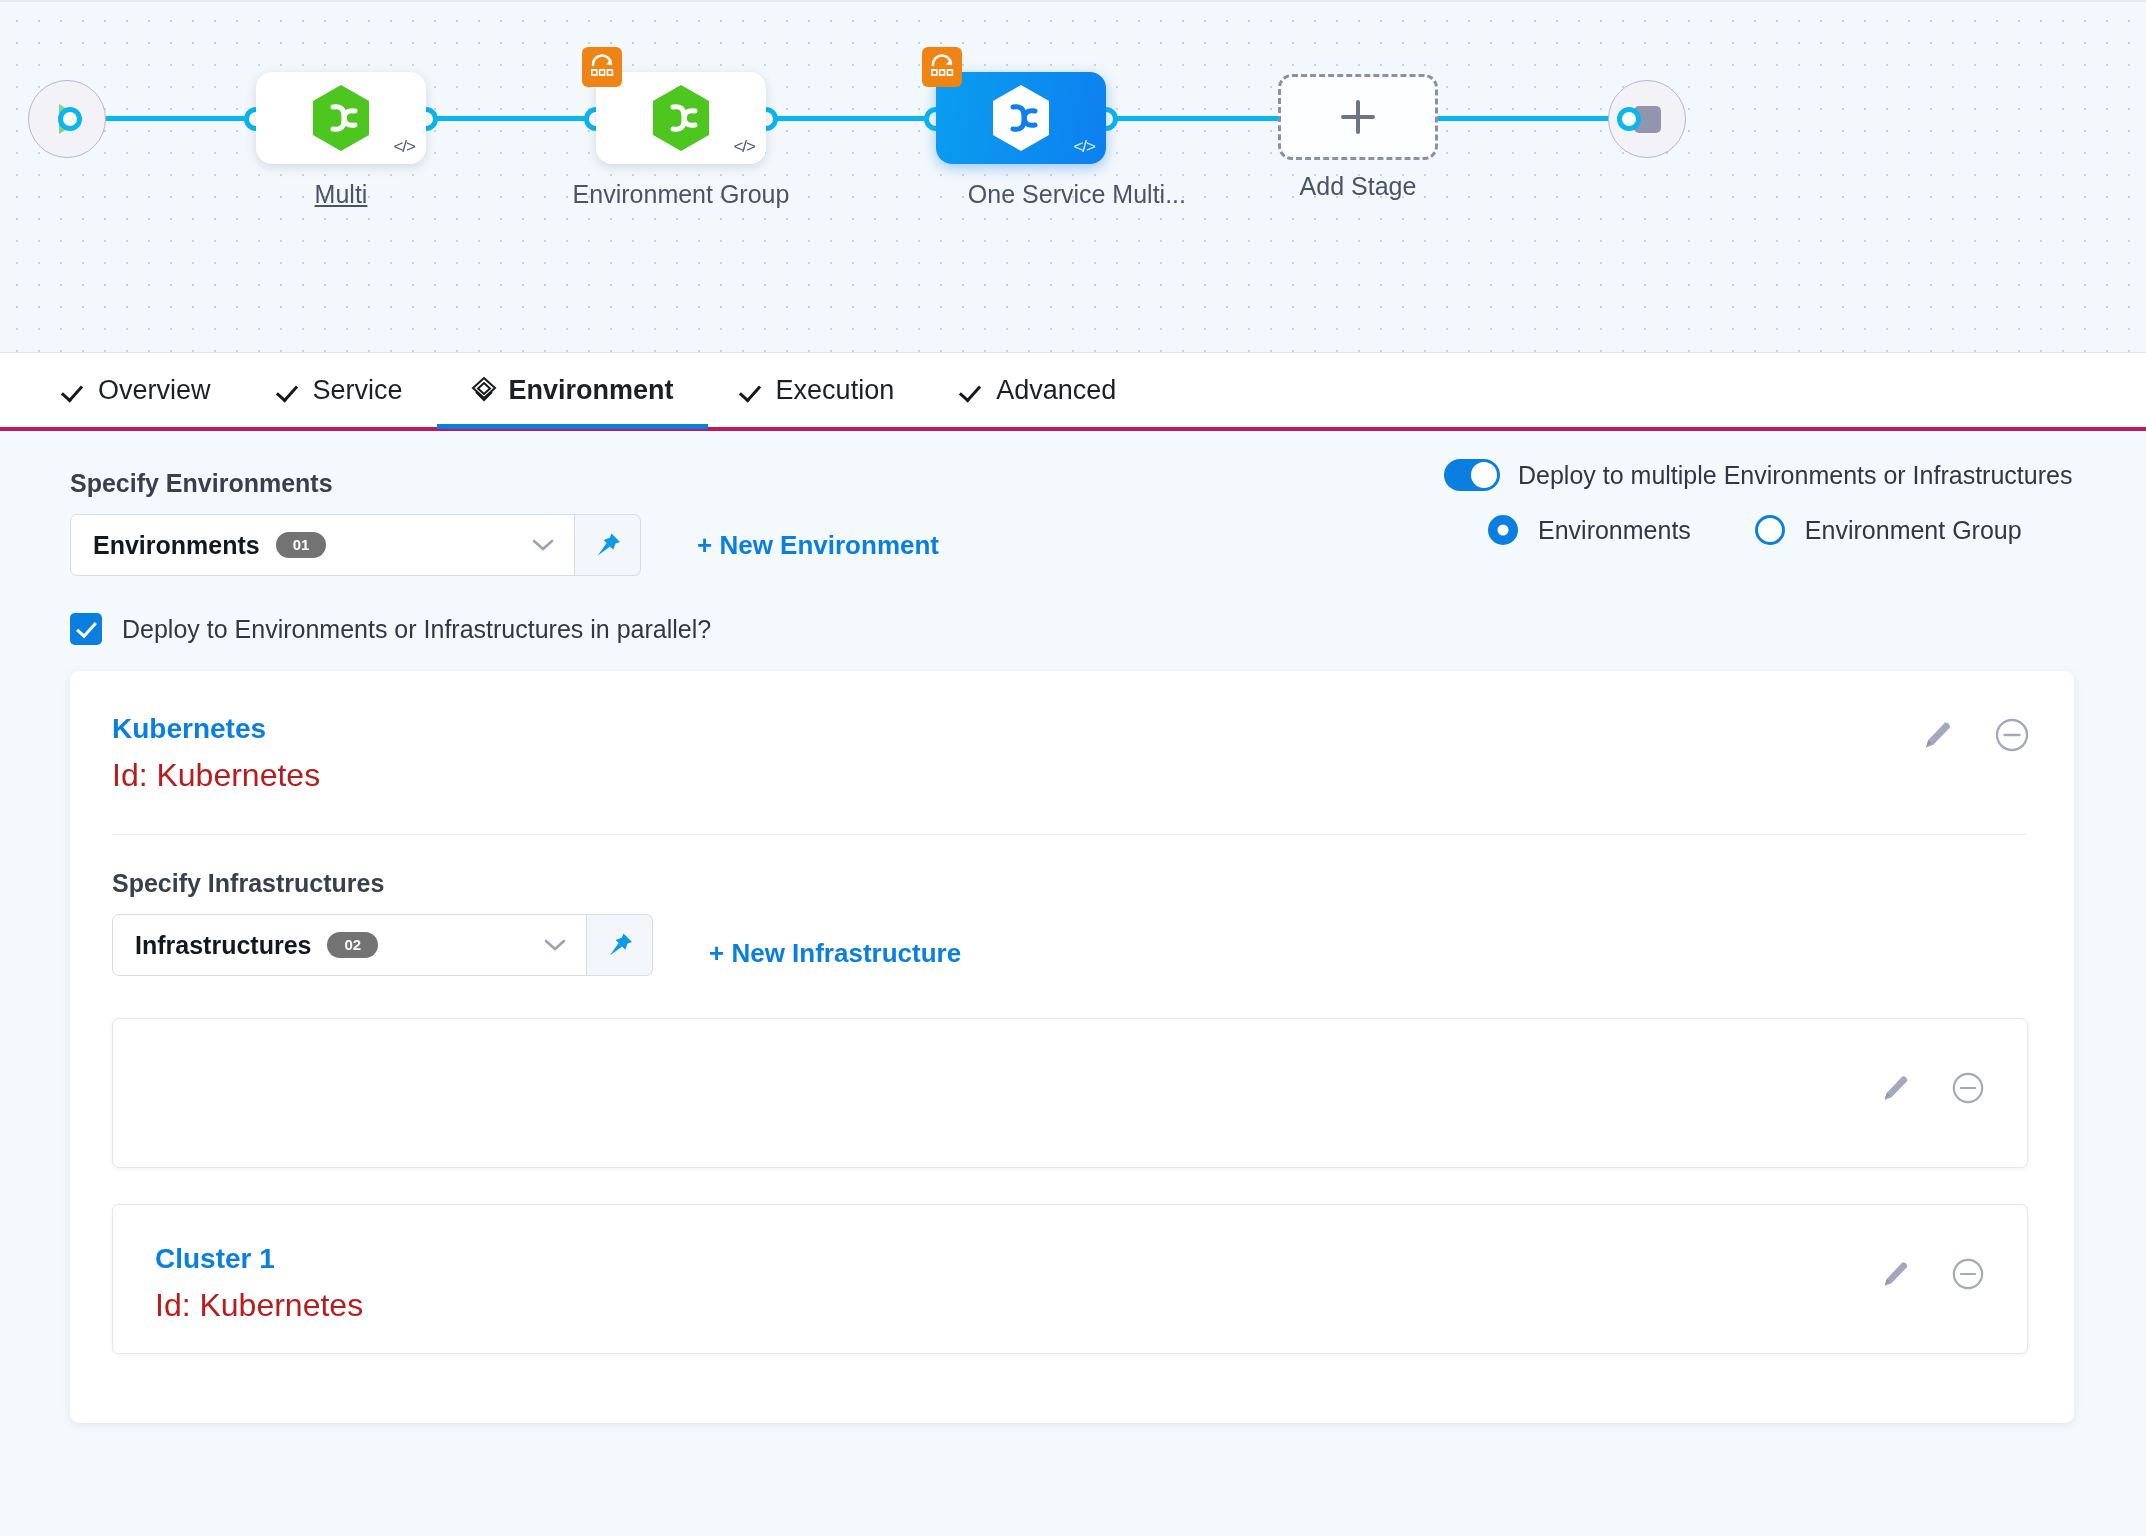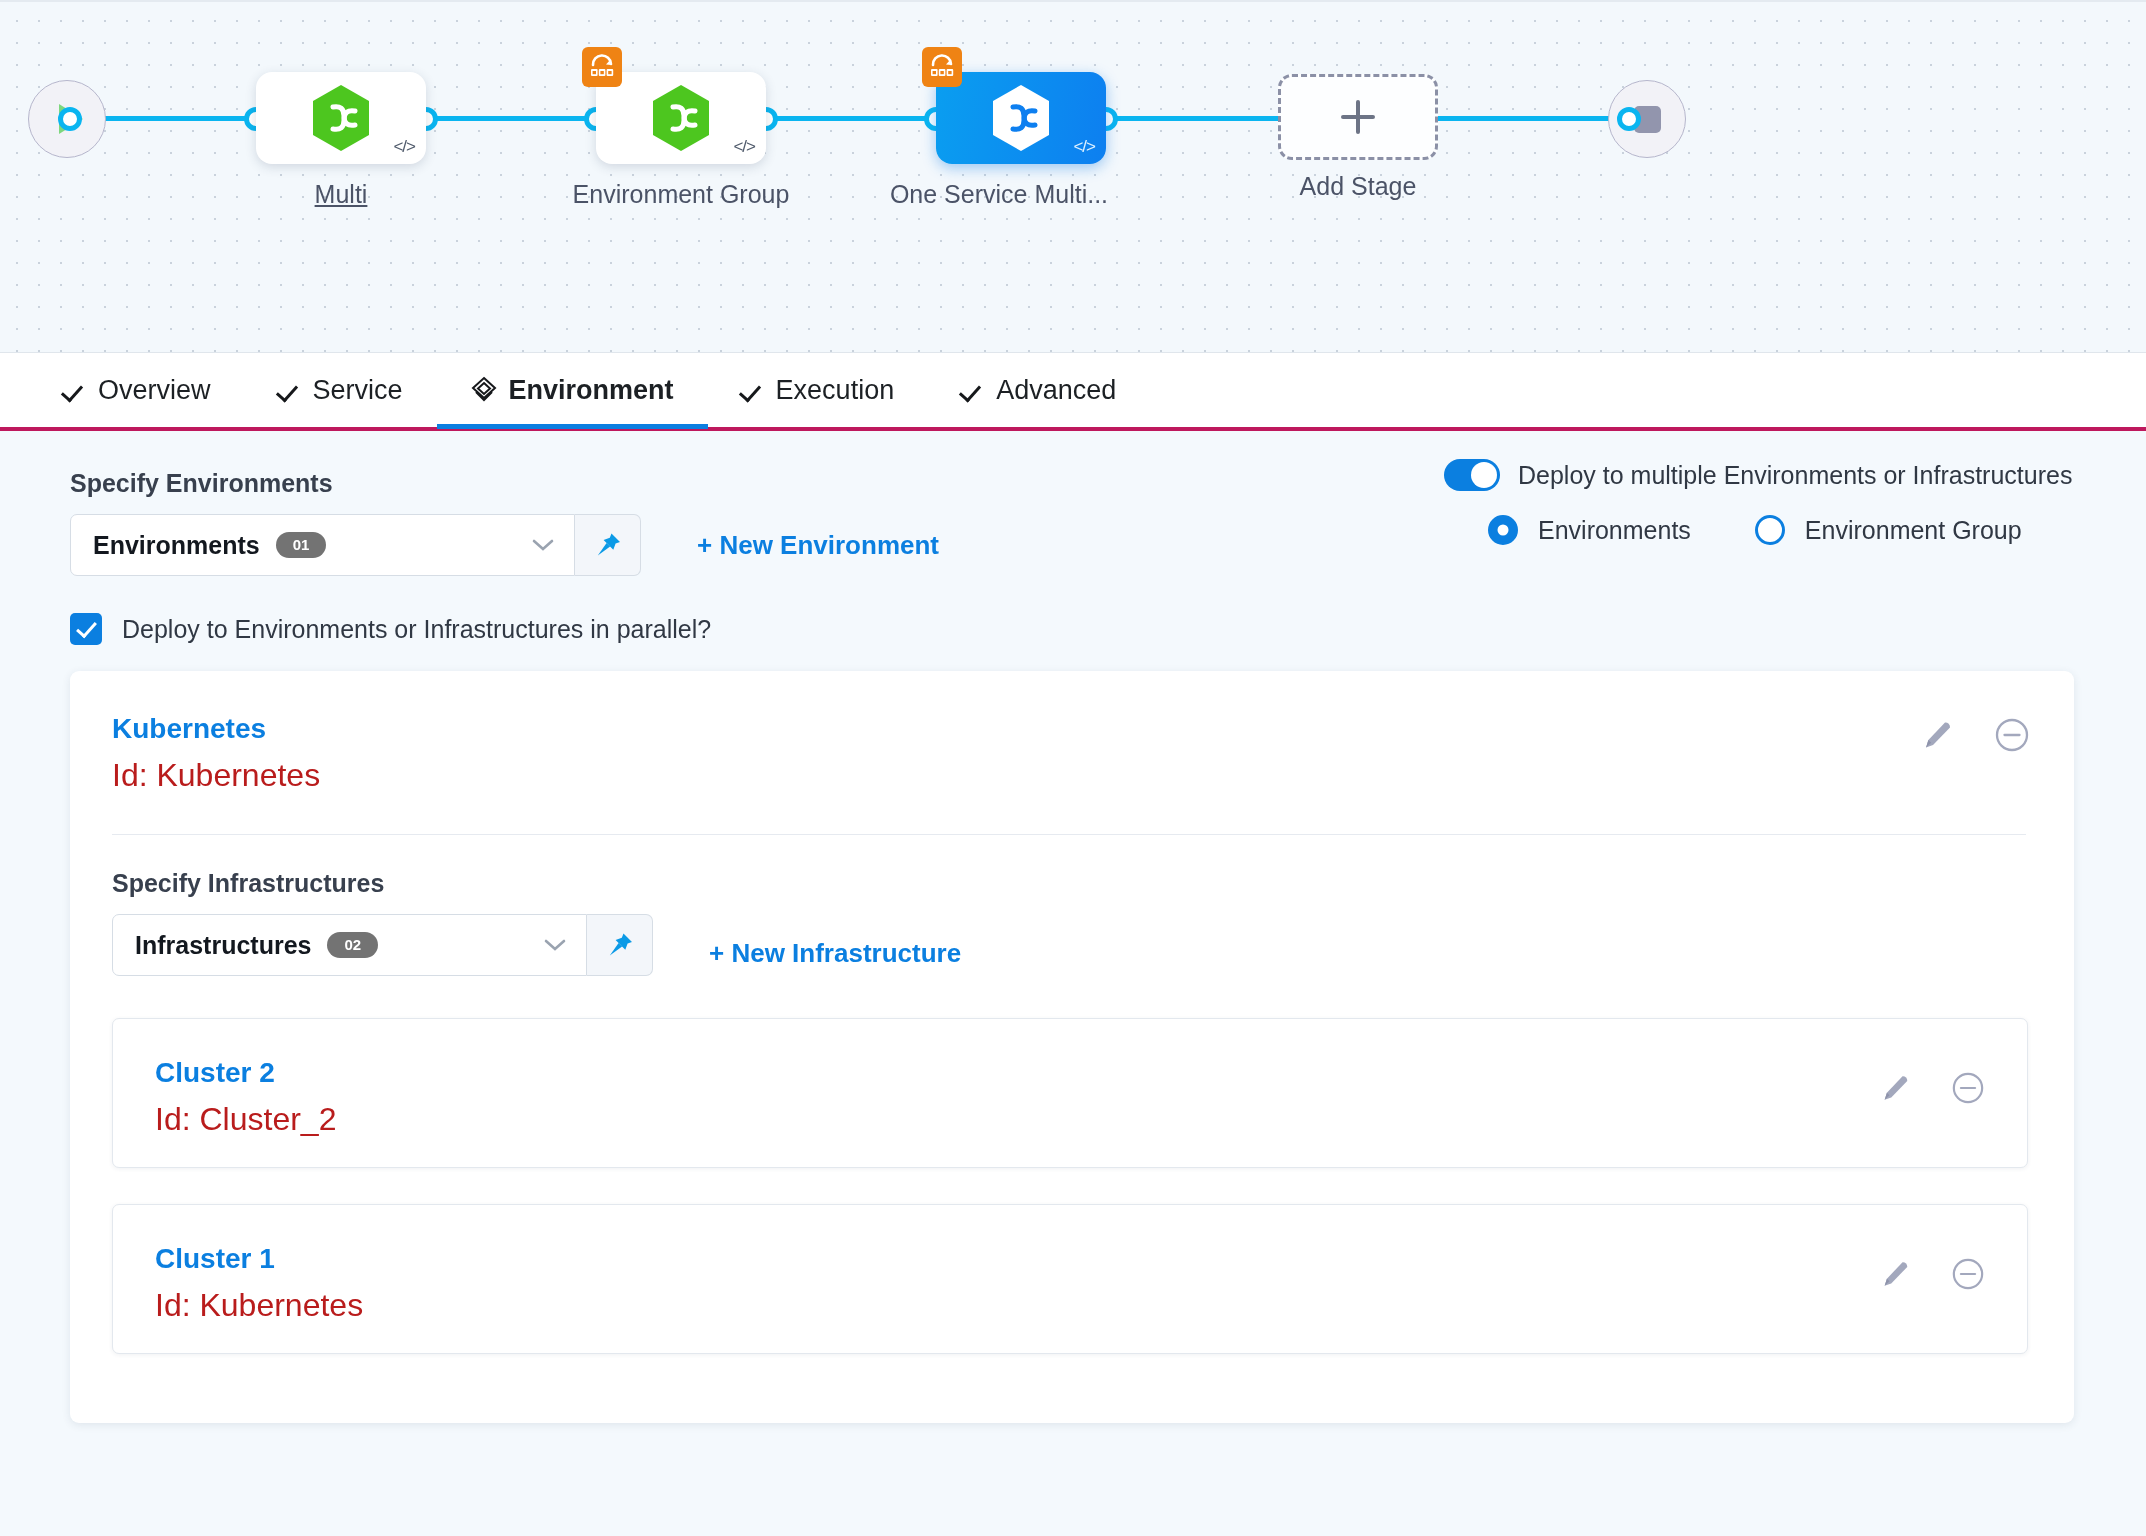--- a/index.html
+++ b/index.html
@@ -439,21 +439,21 @@
       </svg>
     </div>
     <svg class="hexlogo" width="62" height="70" viewBox="0 0 62 70">
       <polygon points="31,2 59,18 59,52 31,68 3,52 3,18" fill="#ffffff"></polygon>
       <path d="M23 24 q11 -2 11 9 q0 11 11 9" stroke="#0d7ff0" stroke-width="5" fill="none" stroke-linecap="round"></path>
       <path d="M23 46 q11 2 11 -9 q0 -11 11 -9" stroke="#0d7ff0" stroke-width="5" fill="none" stroke-linecap="round"></path>
     </svg>
     <span class="codebadge">&lt;/&gt;</span>
   </div>
   <div class="dot" style="left:1094px;"></div>
-  <div class="stage-label" style="left:884px;">One Service Multi...</div>
+  <div class="stage-label" style="left:956px;text-align:right;">One Service Multi...</div>
 
   <div class="add-stage" style="left:1278px;">
     <span class="plus-h"></span>
     <span class="plus-v"></span>
   </div>
   <div class="stage-label" style="left:1243px; top:168px;">Add Stage</div>
 
   <div class="dot" style="left:1617px;"></div>
   <div class="terminal" style="left:1608px;">
     <div class="stop-sq"></div>
@@ -571,24 +571,20 @@
               <path d="M13.6 13.1 L4.8 25.4 L17.1 16.6 Z" fill="#0b9ae6"></path>
             </svg>
           </div>
         </div>
         <span class="link-blue" style="margin-top:32px;">+ New Infrastructure</span>
       </div>
     </div>
 
     <div style="margin-top:42px;">
       <div class="sub-card">
-        <div class="inner">
-          <div class="entity-name">Cluster 2</div>
-          <div class="entity-id">Id: Cluster_2</div>
-        </div>
         <div class="actions">
           <span class="icon-btn">
             <svg width="32" height="32" viewBox="0 0 34 34">
               <path d="M25 4.5 a4.6 4.6 0 0 1 5 5 L13 27 L6 29.5 L8.4 22 Z" fill="#a3a8bd"></path>
               <path d="M6 29.5 L8.4 22 L11.2 24.8 Z" fill="#8e93ab"></path>
             </svg>
           </span>
           <span class="icon-btn">
             <svg width="34" height="34" viewBox="0 0 36 36">
               <circle cx="18" cy="18" r="15" fill="none" stroke="#a3a8bd" stroke-width="2.3"></circle>

